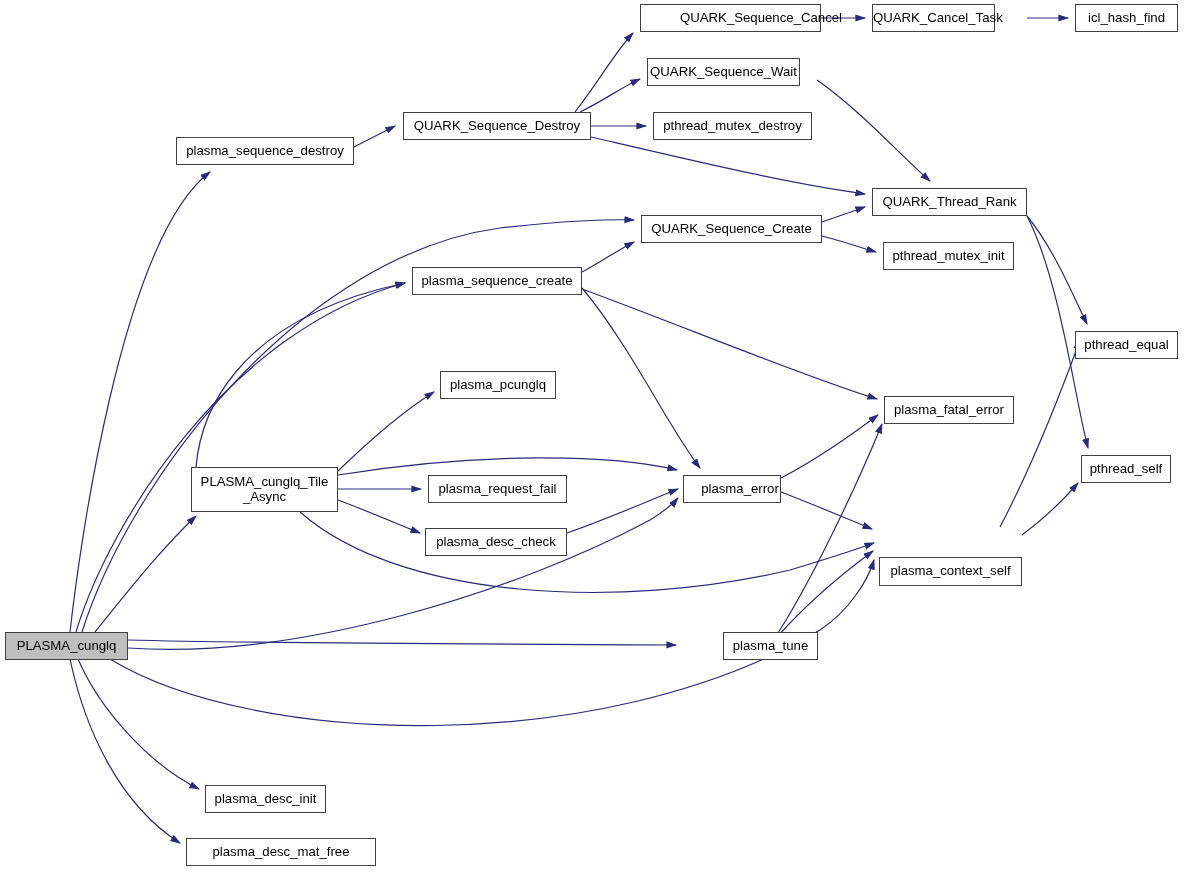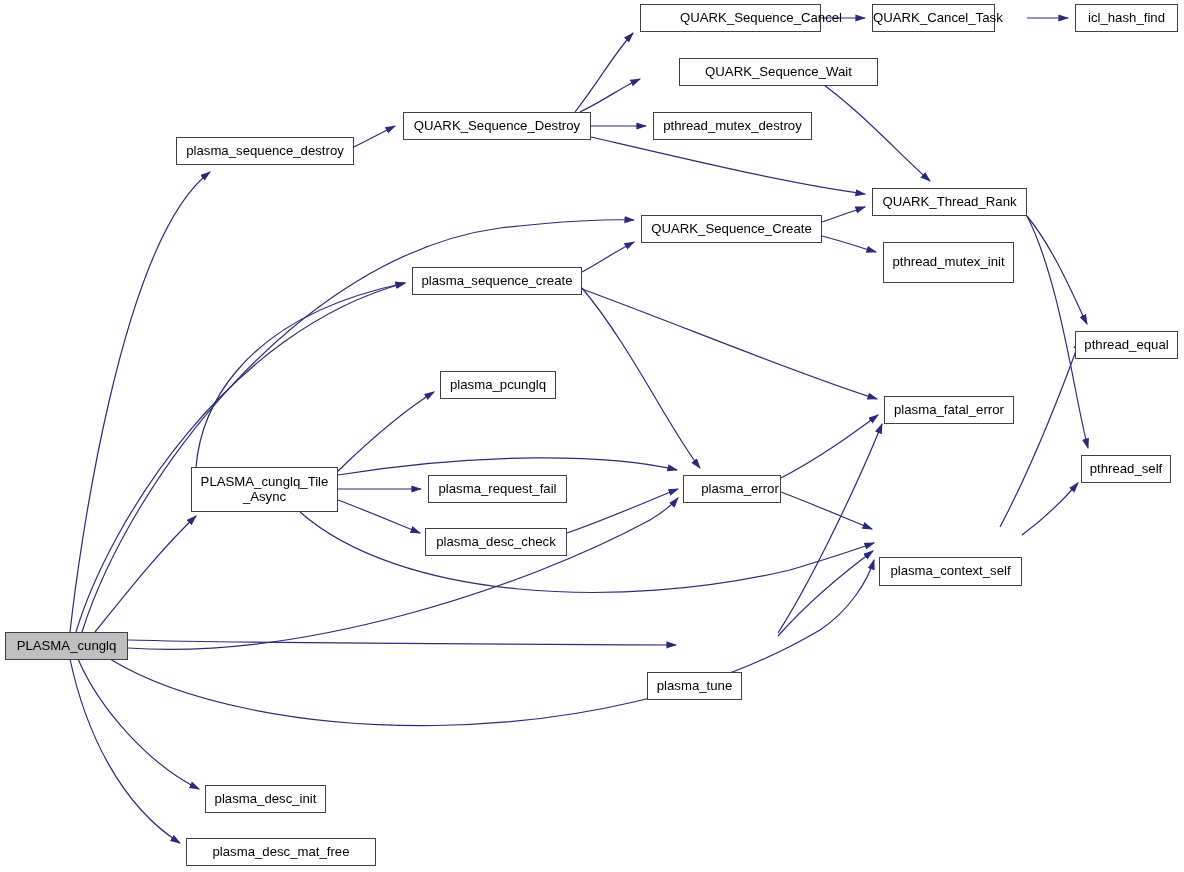--- a/index.html
+++ b/index.html
@@ -99,33 +99,33 @@
         <path d="M 1022,535 C 1045,518 1065,498 1078,483" fill="none" stroke="#2a2a7a" stroke-width="1.2" marker-end="url(#arrow)"></path>
       </g>
   </svg>
   <div id="node-layer">
       <div class="node root" style="left: 5px; top: 632px; width: 123px; height: 28px;"><span class="lbl">PLASMA_cunglq</span></div>
       <div class="node" style="left: 176px; top: 137px; width: 178px; height: 28px;"><span class="lbl">plasma_sequence_destroy</span></div>
       <div class="node" style="left: 403px; top: 112px; width: 188px; height: 28px;"><span class="lbl">QUARK_Sequence_Destroy</span></div>
       <div class="node" style="left: 640px; top: 4px; width: 181px; height: 28px; padding-left: 39px;"><span class="lbl">QUARK_Sequence_Cancel</span></div>
       <div class="node" style="left: 872px; top: 4px; width: 123px; height: 28px;"><span class="lbl">QUARK_Cancel_Task</span></div>
       <div class="node" style="left: 1075px; top: 4px; width: 103px; height: 28px;"><span class="lbl">icl_hash_find</span></div>
-      <div class="node" style="left: 647px; top: 58px; width: 199px; height: 28px; margin-left: 32px;"><span class="lbl">QUARK_Sequence_Wait</span></div>
+      <div class="node" style="left: 647px; top: 58px; width: 153px; height: 28px;"><span class="lbl">QUARK_Sequence_Wait</span></div>
       <div class="node" style="left: 653px; top: 112px; width: 159px; height: 28px;"><span class="lbl">pthread_mutex_destroy</span></div>
       <div class="node" style="left: 872px; top: 188px; width: 155px; height: 28px;"><span class="lbl">QUARK_Thread_Rank</span></div>
       <div class="node" style="left: 641px; top: 215px; width: 181px; height: 28px;"><span class="lbl">QUARK_Sequence_Create</span></div>
-      <div class="node" style="left: 883px; top: 242px; width: 131px; height: 41px;"><span class="lbl">pthread_mutex_init</span></div>
+      <div class="node" style="left: 883px; top: 242px; width: 131px; height: 28px;"><span class="lbl">pthread_mutex_init</span></div>
       <div class="node" style="left: 412px; top: 267px; width: 170px; height: 28px;"><span class="lbl">plasma_sequence_create</span></div>
       <div class="node" style="left: 1075px; top: 331px; width: 103px; height: 28px;"><span class="lbl">pthread_equal</span></div>
       <div class="node" style="left: 440px; top: 371px; width: 116px; height: 28px;"><span class="lbl">plasma_pcunglq</span></div>
       <div class="node" style="left: 884px; top: 396px; width: 130px; height: 28px;"><span class="lbl">plasma_fatal_error</span></div>
       <div class="node" style="left: 191px; top: 467px; width: 147px; height: 45px;"><span class="lbl">PLASMA_cunglq_Tile
 _Async</span></div>
       <div class="node" style="left: 428px; top: 475px; width: 139px; height: 28px;"><span class="lbl">plasma_request_fail</span></div>
       <div class="node" style="left: 683px; top: 475px; width: 98px; height: 28px; padding-left: 16px;"><span class="lbl">plasma_error</span></div>
       <div class="node" style="left: 1081px; top: 455px; width: 90px; height: 28px;"><span class="lbl">pthread_self</span></div>
       <div class="node" style="left: 425px; top: 528px; width: 142px; height: 28px;"><span class="lbl">plasma_desc_check</span></div>
       <div class="node" style="left: 879px; top: 527px; width: 143px; height: 29px; margin-top: 30px;"><span class="lbl">plasma_context_self</span></div>
-      <div class="node" style="left: 647px; top: 632px; width: 95px; height: 28px; margin-top: 40px;"><span class="lbl">plasma_tune</span></div>
+      <div class="node" style="left: 723px; top: 632px; width: 95px; height: 28px;"><span class="lbl">plasma_tune</span></div>
       <div class="node" style="left: 205px; top: 785px; width: 121px; height: 28px;"><span class="lbl">plasma_desc_init</span></div>
       <div class="node" style="left: 186px; top: 838px; width: 190px; height: 28px;"><span class="lbl">plasma_desc_mat_free</span></div>
     </div>
 </div>
 
 </body></html>

